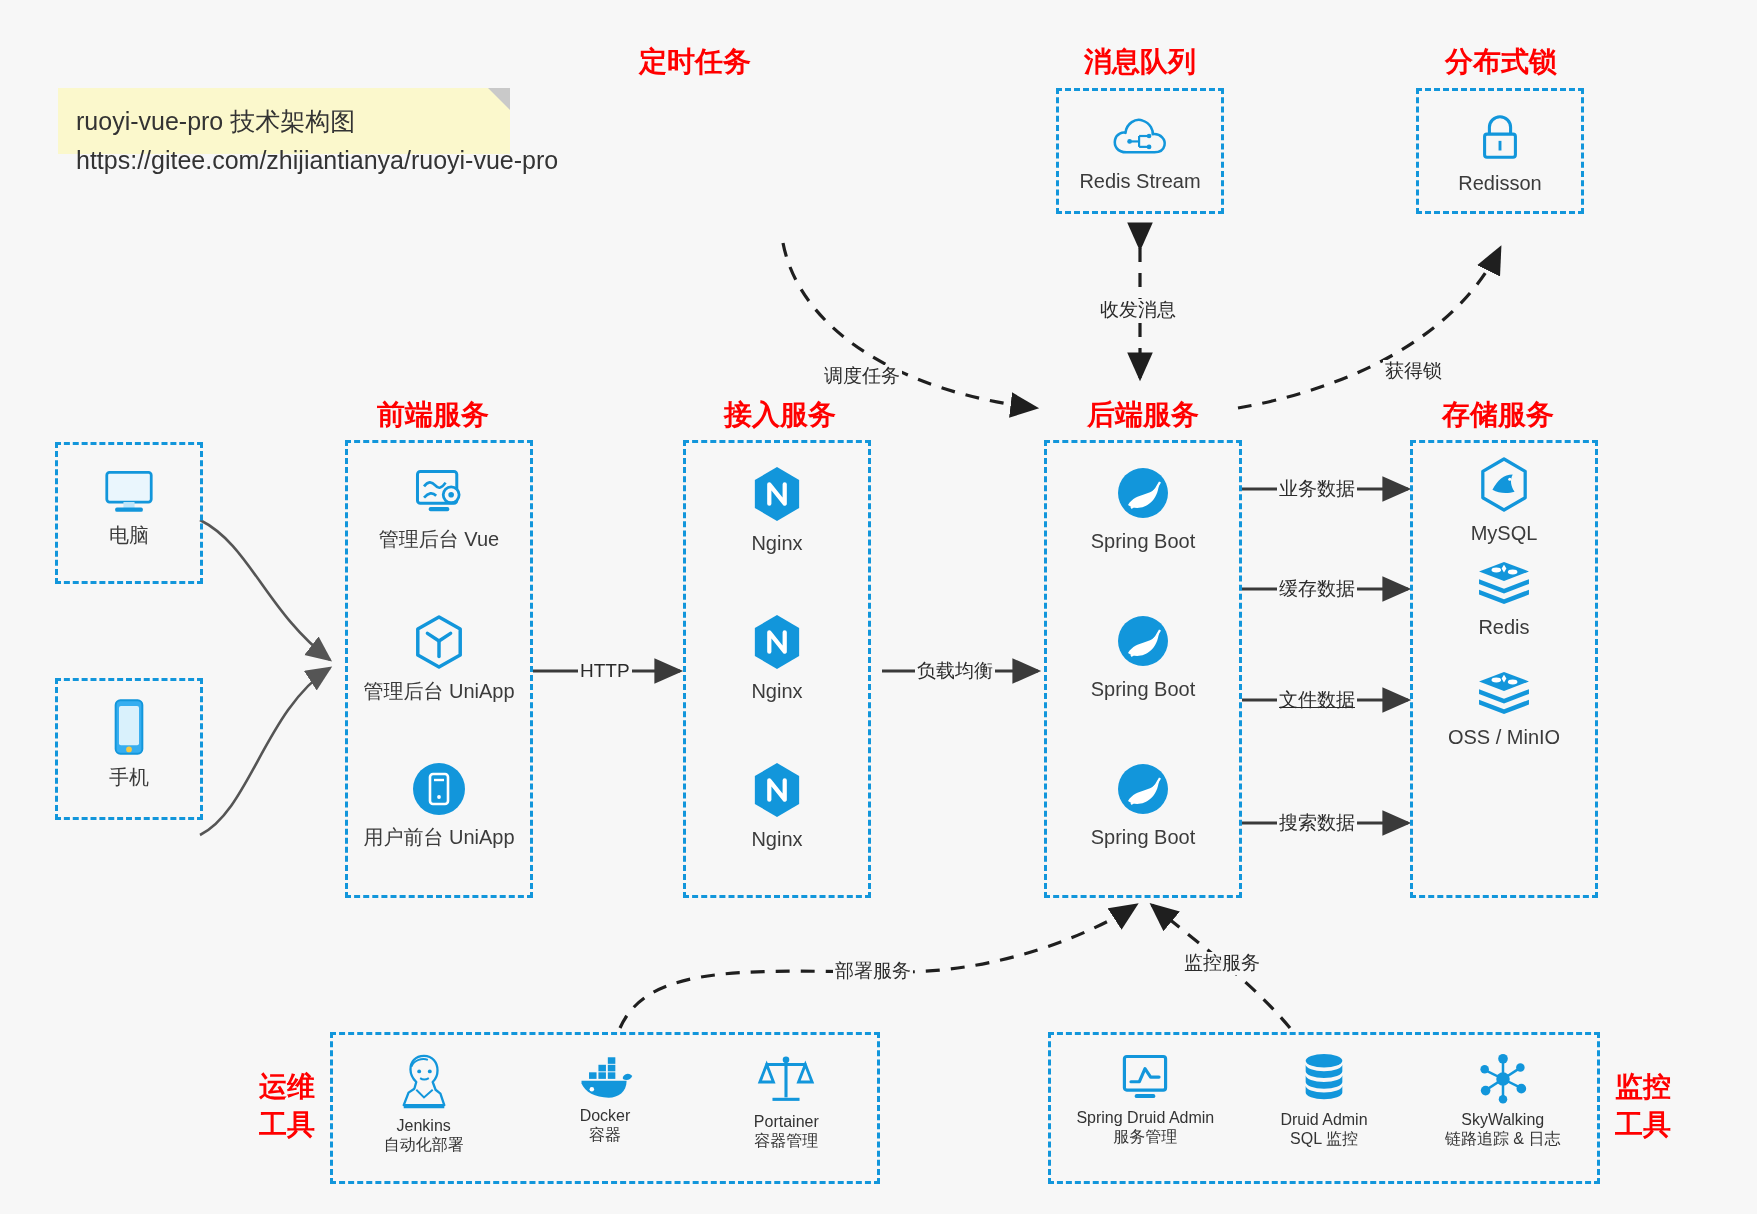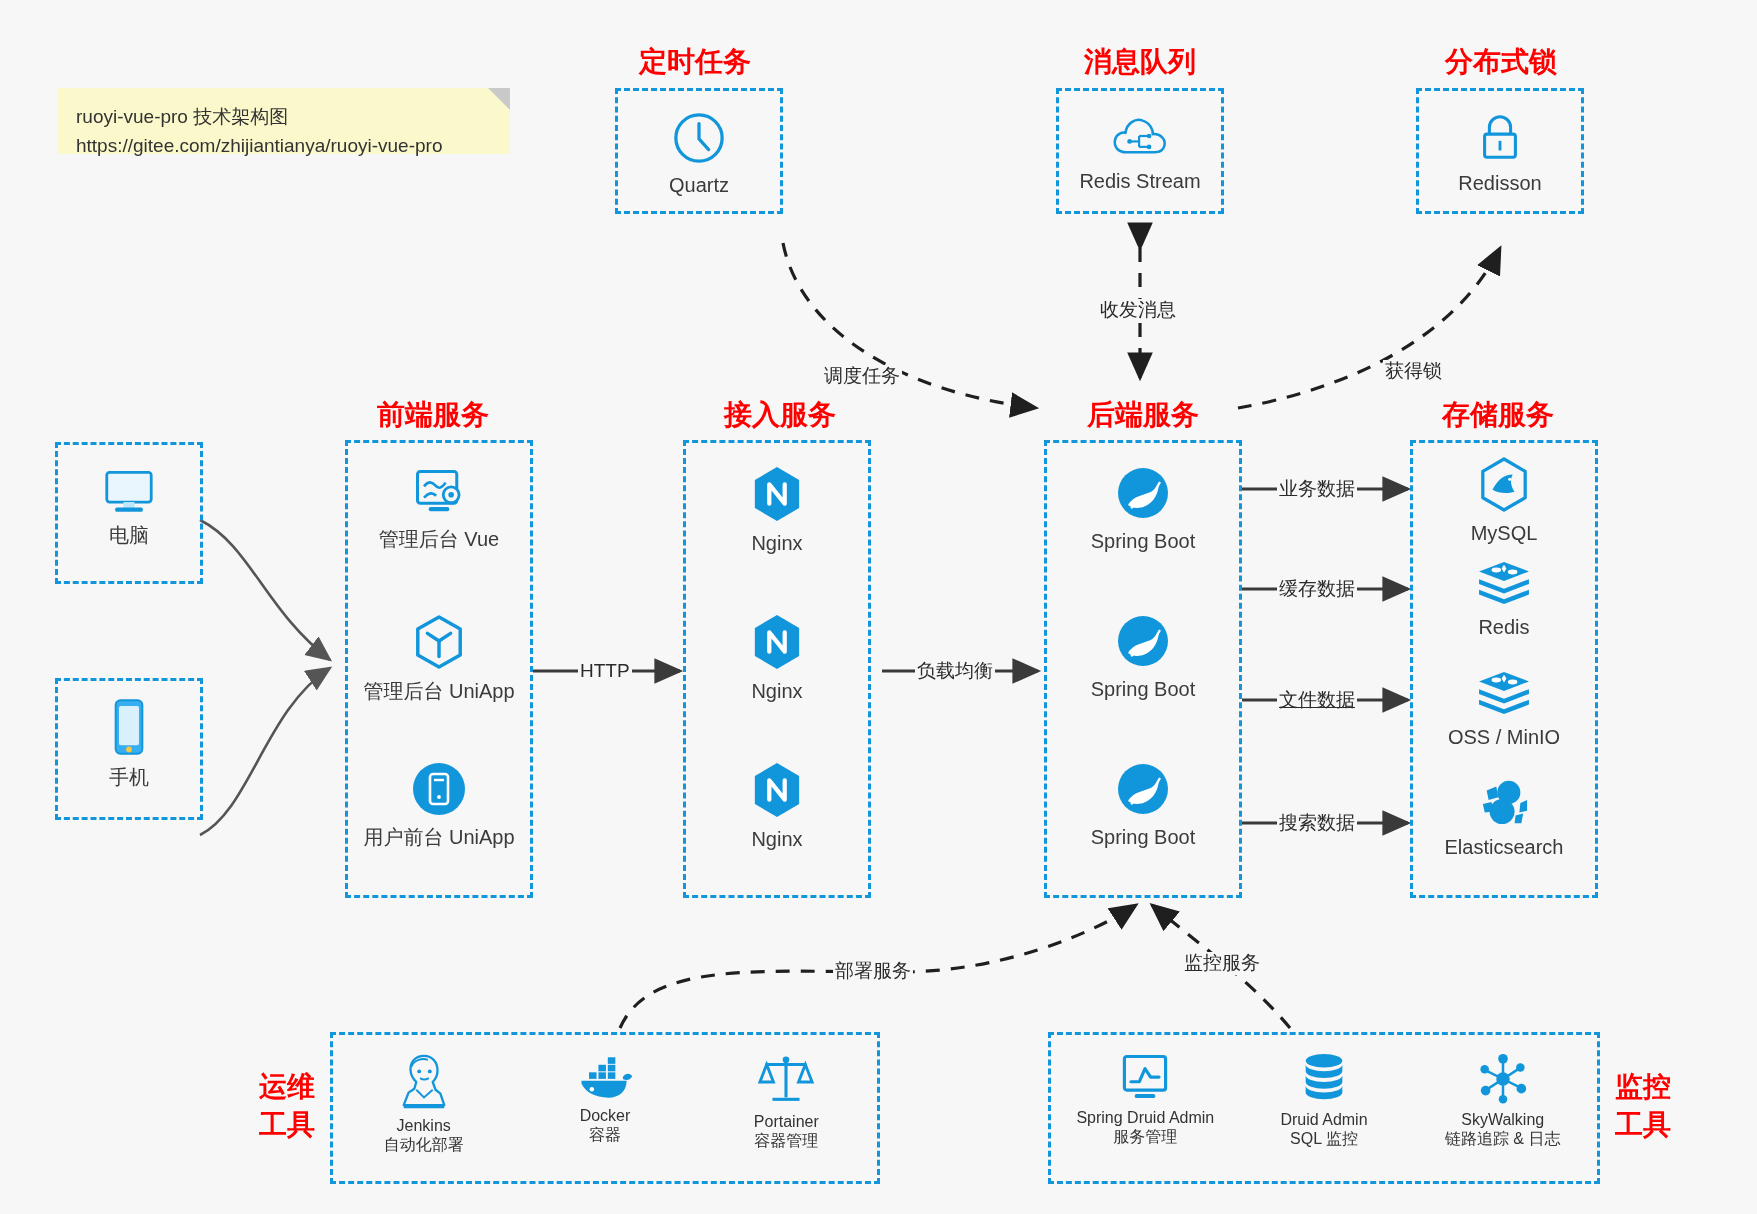--- a/index.html
+++ b/index.html
@@ -20,21 +20,21 @@
     overflow: hidden;
   }
 
   
   .note {
     position: absolute;
     background: #fbf8cc;
     box-sizing: border-box;
     padding: 14px 18px 14px 18px;
     line-height: 1.55;
-    font-size: 19px;
+    font-size: 25px;
     color: #333;
     white-space: nowrap;
   }
   .note .fold {
     position: absolute;
     top: 0; right: 0;
     width: 0; height: 0;
     border-left: 22px solid transparent;
     border-top: 22px solid #c9c9c9;
   }
@@ -134,31 +134,20 @@
     <path d="M1290,1028 C1250,980 1200,945 1152,905" stroke="#1f1f1f" stroke-width="3.2" fill="none" stroke-dasharray="14,11" marker-end="url(#arrowDash)"></path>
   </svg>
 
   <div class="note" style="left:58px; top:88px; width:452px; height:66px;">
     <div class="fold"></div>
     <div>ruoyi-vue-pro 技术架构图</div>
     <div>https://gitee.com/zhijiantianya/ruoyi-vue-pro</div>
   </div>
 
   <div class="group-title" style="left:615px; top:45px; width:160px;">定时任务</div>
-  <div class="group" style="left:615px; top:88px; width:168px; height:126px;">
-    <div class="node" style="top:20px;">
-      <span class="icon">
-        <svg width="54" height="54" viewBox="0 0 56 56">
-          <circle cx="28" cy="28" r="24" fill="none" stroke="#1296db" stroke-width="3.4"></circle>
-          <path d="M28 13 L28 29 L38 40" fill="none" stroke="#1296db" stroke-width="3.4" stroke-linecap="round" stroke-linejoin="round"></path>
-        </svg>
-      </span>
-      <div class="label">Quartz</div>
-    </div>
-  </div>
 
   <div class="group-title" style="left:1055px; top:45px; width:170px;">消息队列</div>
   <div class="group" style="left:1056px; top:88px; width:168px; height:126px;">
     <div class="node" style="top:20px;">
       <span class="icon">
         <svg width="58" height="50" viewBox="0 0 64 52">
           <path d="M17 44 C7 44 3 37 4.5 30 C6 23.5 13 21.5 16 22.5 C17 12 27 6 35 9 C44 12 46.5 20 46 24 C55 23 60.5 30 59 36.5 C57.8 41.8 53 44 48 44 Z" fill="none" stroke="#1296db" stroke-width="2.8" stroke-linejoin="round"></path>
           <g stroke="#1296db" stroke-width="2.4" fill="none">
             <line x1="22" y1="32" x2="31" y2="32"></line>
             <line x1="31" y1="26" x2="31" y2="38"></line>
@@ -349,33 +338,20 @@
         <svg width="56" height="48" viewBox="0 0 58 50">
           <path d="M29 3 L55 13 L29 23 L3 13 Z" fill="#1296db"></path>
           <path d="M3 21 L29 31 L55 21 L55 26 L29 36 L3 26 Z" fill="#1296db"></path>
           <path d="M3 32 L29 42 L55 32 L55 37 L29 47 L3 37 Z" fill="#1296db"></path>
           <ellipse cx="21" cy="11.5" rx="5" ry="2.6" fill="#ffffff"></ellipse>
           <ellipse cx="38" cy="13.5" rx="5" ry="2.6" fill="#ffffff"></ellipse>
           <path d="M29 6 L31.5 10 L29 14 L26.5 10 Z" fill="#ffffff"></path>
         </svg>
       </span>
       <div class="label">OSS / MinIO</div>
-    </div>
-    <div class="node" style="top:334px;">
-      <span class="icon">
-        <svg width="54" height="50" viewBox="0 0 56 52">
-          <circle cx="33" cy="16" r="12" fill="#1296db"></circle>
-          <circle cx="26" cy="36" r="13" fill="#1296db"></circle>
-          <path d="M10 14 L20 10 L22 21 L12 24 Z" fill="#1296db"></path>
-          <path d="M6 28 L15 26 L17 36 L8 37 Z" fill="#1296db"></path>
-          <path d="M45 27 L52 24 L52 35 L44 37 Z" fill="#1296db"></path>
-          <path d="M40 40 L48 38 L46 48 L39 48 Z" fill="#1296db"></path>
-        </svg>
-      </span>
-      <div class="label">Elasticsearch</div>
     </div>
   </div>
 
   <div class="group-title" style="left:252px; top:1068px; width:70px; line-height:1.35;">
     <div>运维</div>
     <div>工具</div>
   </div>
   <div class="group" style="left:330px; top:1032px; width:550px; height:152px;">
     <div style="position:absolute; left:0; top:16px; width:100%; display:flex; justify-content:space-around;">
       <div style="text-align:center; width:170px;">

